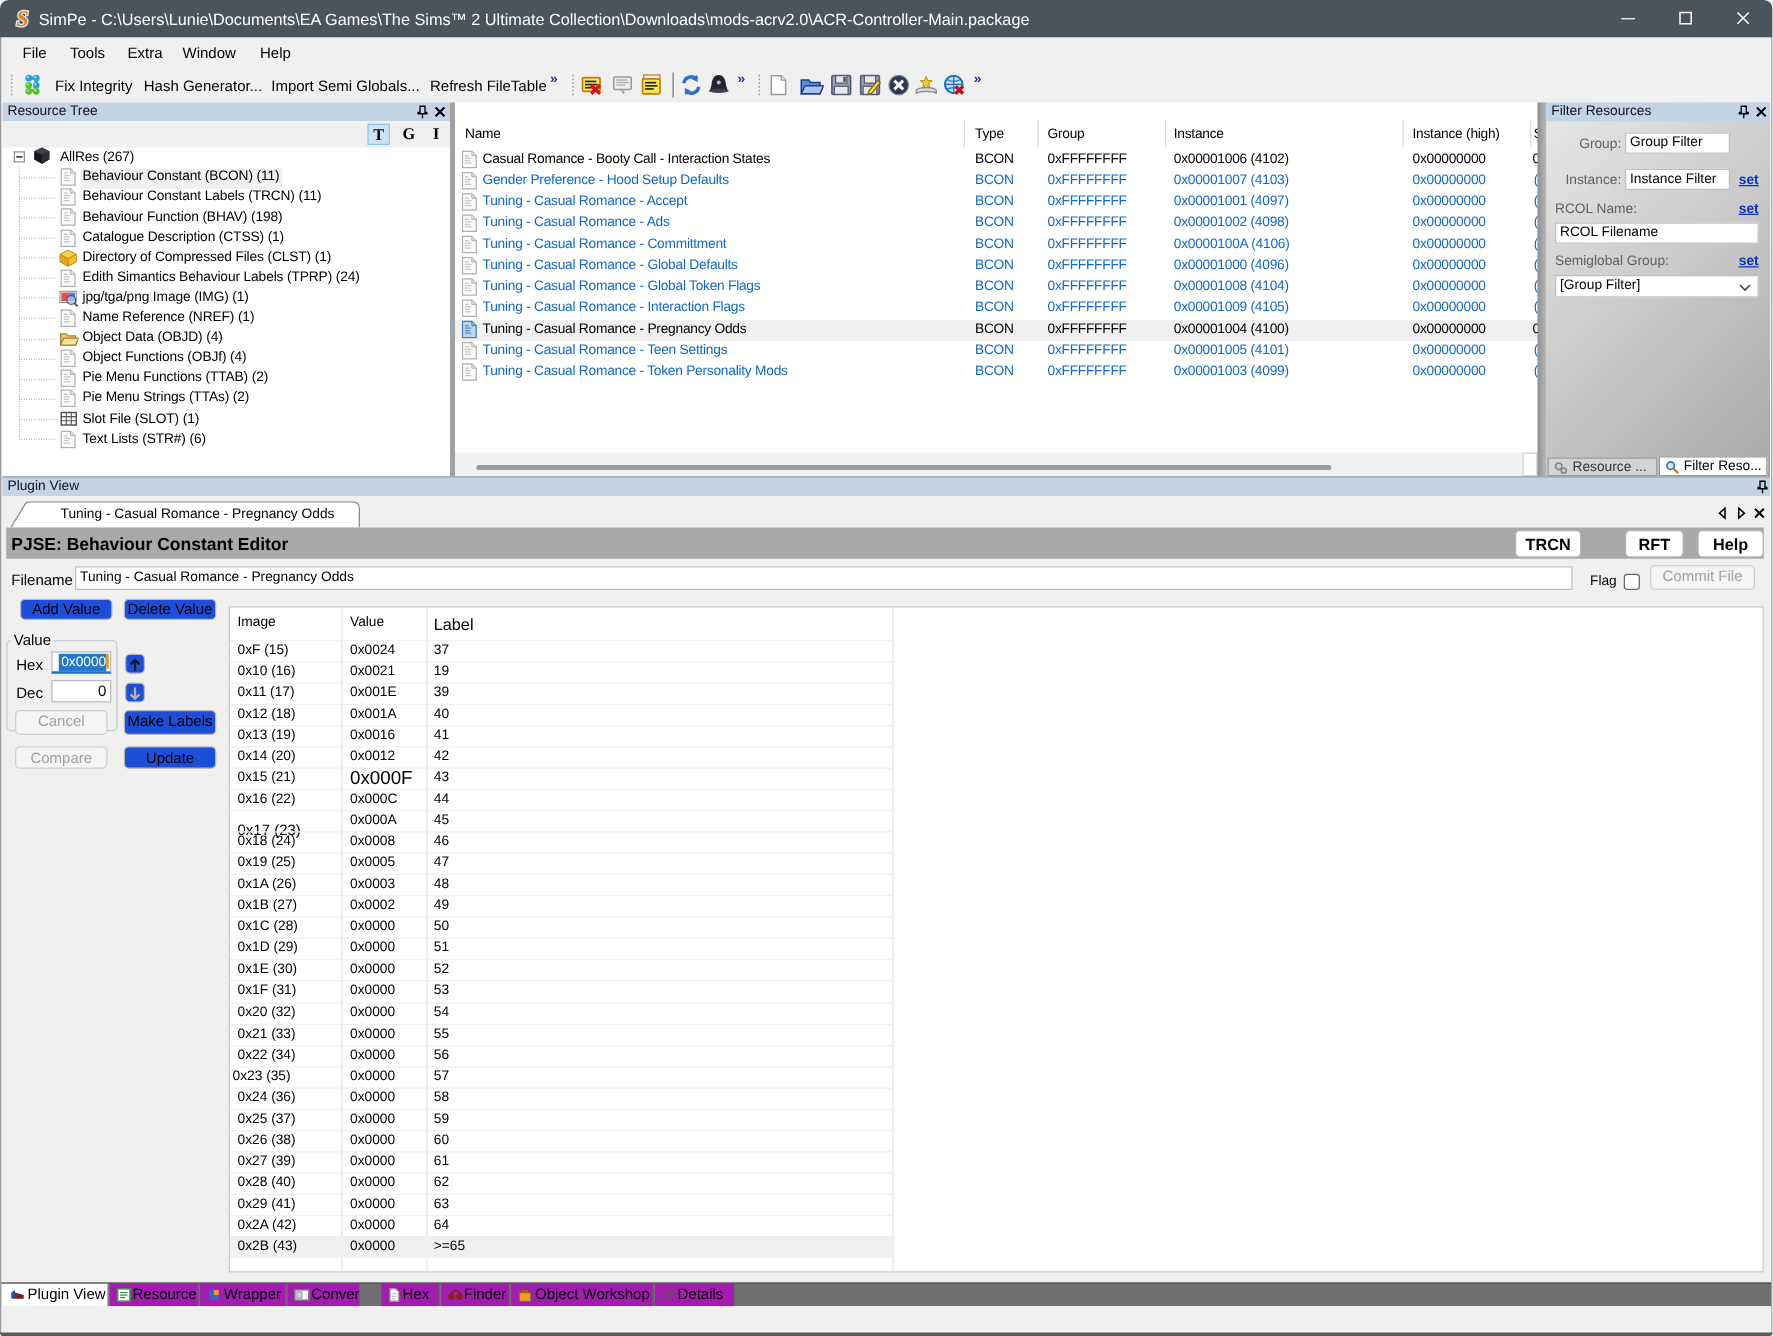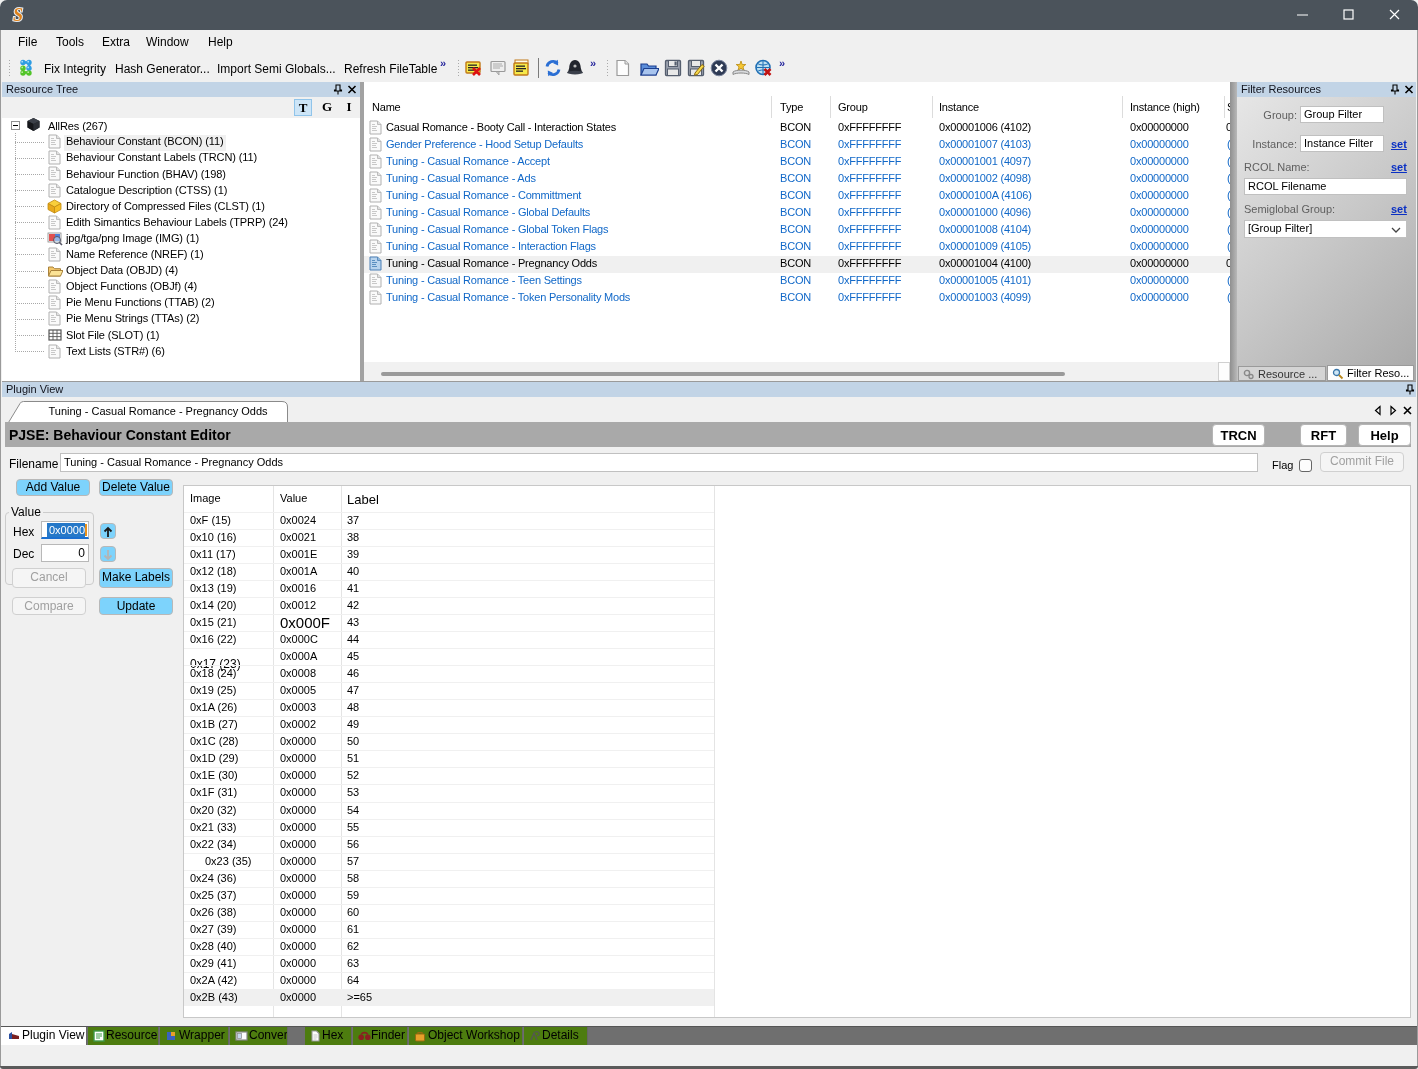--- a/index.html
+++ b/index.html
@@ -39,40 +39,41 @@
 
 #plugin-head { position:absolute; left:2px; top:382px; width:1414px; height:15px; background:#c2d4e6; font-size:11px; line-height:15px; padding-left:4px; color:#10121c; }
 #tabrow { position:absolute; left:2px; top:397px; width:1414px; height:24px; background:#f0f0f0; }
 #pjse { position:absolute; left:5px; top:422px; width:1406px; height:25px; background:#a9a9a9; }
 #pjse b { font-size:14px; line-height:26px; padding-left:4px; color:#000; }
 .pjbtn { position:absolute; top:2px; height:22px; background:#fff; border:1px solid #b5b5b5; border-radius:4px; font-weight:bold; font-size:13px; text-align:center; }
 
 #fnrow { position:absolute; left:8px; top:450px; width:1402px; height:28px; background:#f0f0f0; }
 
 #plugin-body { position:absolute; left:8px; top:478px; width:1402px; height:540px; background:#f0f0f0; }
-.btn { position:absolute; background:#7dd3fc; border:1px solid #b8b8b8; border-radius:4px; text-align:center; font-size:12px; color:#000; }
+.btn { position:absolute; background:#1d4ed8; border:1px solid #b8b8b8; border-radius:4px; text-align:center; font-size:12px; color:#000; }
 .btn.dis { color:#a0a0a0; background:#f5f5f5; border-color:#d0d0d0; }
 
 #vtable { position:absolute; left:183px; top:485px; width:1228px; height:533px; background:#fff; border:1px solid #c8c8c8; }
 
 
 #bottombar { position:absolute; left:1px; top:1026px; width:1416px; height:19px; background:#6f6f6f; border-top:1px solid #555; }
-.btab { position:absolute; top:0; height:18px; background:#4d7c0f; border-right:1px solid #666; font-size:12px; color:#000; white-space:nowrap; overflow:hidden; }
+.btab { position:absolute; top:0; height:18px; background:#a21caf; border-right:1px solid #666; font-size:12px; color:#000; white-space:nowrap; overflow:hidden; }
 #statusbar { position:absolute; left:1px; top:1045px; width:1416px; height:22px; background:#f0f0f0; border-radius:0 0 10px 10px; }
 
 .flabel { color:#5f5f5f; font-size:11px; line-height:13px; white-space:nowrap; }
 .fbox { background:#fff; border:1px solid #c0c0c0; font-size:11px; line-height:15px; padding-left:3px; color:#000; white-space:nowrap; overflow:hidden; }
 .fset { color:#0a30c4; font-weight:bold; text-decoration:underline; font-size:11px; line-height:13px; }
 </style>
 </head>
 <body>
 <div id="titlebar">
   <div class="logo"><svg width="18" height="18" viewBox="0 0 18 18">
         <text x="9" y="15" font-family="Liberation Serif, serif" font-style="italic" font-weight="bold" font-size="18" fill="#e0821a" text-anchor="middle" style="paint-order:stroke;stroke:#e8ecf0;stroke-width:2px">S</text>
       </svg></div>
+  <div class="ttext">SimPe - C:\Users\Lunie\Documents\EA Games\The Sims™ 2 Ultimate Collection\Downloads\mods-acrv2.0\ACR-Controller-Main.package</div>
   <div class="winbtn" style="left:1280px"><svg width="46" height="30">
         <rect x="17" y="14.5" width="11" height="1" fill="#fff"></rect>
       </svg></div>
   <div class="winbtn" style="left:1326px"><svg width="46" height="30">
         <rect x="18" y="10" width="9" height="9" fill="none" stroke="#fff" stroke-width="1.2"></rect>
       </svg></div>
   <div class="winbtn" style="left:1372px"><svg width="46" height="30">
         <path d="M18 10 L27 19 M27 10 L18 19" stroke="#fff" stroke-width="1.2"></path>
       </svg></div>
 </div>
@@ -659,21 +660,21 @@
   <div class="abs" style="left:157px;top:0;width:1px;height:531px;background:#e4e4e4"></div>
   <div class="abs" style="left:530px;top:0;width:1px;height:531px;background:#e4e4e4"></div>
   <div id="vrows">
     <div class="abs" style="left:0;top:26px;width:530px;height:1px;background:#f0f0f0"></div>
     <div class="abs" style="left:6px;top:28px;font-size:11px;line-height:13px;white-space:nowrap">0xF (15)</div>
     <div class="abs" style="left:96px;top:28px;font-size:11px;line-height:13px">0x0024</div>
     <div class="abs" style="left:163px;top:28px;font-size:11px;line-height:13px">37</div>
     <div class="abs" style="left:0;top:43px;width:530px;height:1px;background:#f0f0f0"></div>
     <div class="abs" style="left:6px;top:45px;font-size:11px;line-height:13px;white-space:nowrap">0x10 (16)</div>
     <div class="abs" style="left:96px;top:45px;font-size:11px;line-height:13px">0x0021</div>
-    <div class="abs" style="left:163px;top:45px;font-size:11px;line-height:13px">38</div>
+    <div class="abs" style="left:163px;top:45px;font-size:11px;line-height:13px">19</div>
     <div class="abs" style="left:0;top:60px;width:530px;height:1px;background:#f0f0f0"></div>
     <div class="abs" style="left:6px;top:62px;font-size:11px;line-height:13px;white-space:nowrap">0x11 (17)</div>
     <div class="abs" style="left:96px;top:62px;font-size:11px;line-height:13px">0x001E</div>
     <div class="abs" style="left:163px;top:62px;font-size:11px;line-height:13px">39</div>
     <div class="abs" style="left:0;top:77px;width:530px;height:1px;background:#f0f0f0"></div>
     <div class="abs" style="left:6px;top:79px;font-size:11px;line-height:13px;white-space:nowrap">0x12 (18)</div>
     <div class="abs" style="left:96px;top:79px;font-size:11px;line-height:13px">0x001A</div>
     <div class="abs" style="left:163px;top:79px;font-size:11px;line-height:13px">40</div>
     <div class="abs" style="left:0;top:94px;width:530px;height:1px;background:#f0f0f0"></div>
     <div class="abs" style="left:6px;top:96px;font-size:11px;line-height:13px;white-space:nowrap">0x13 (19)</div>
@@ -733,21 +734,21 @@
     <div class="abs" style="left:163px;top:318px;font-size:11px;line-height:13px">54</div>
     <div class="abs" style="left:0;top:333px;width:530px;height:1px;background:#f0f0f0"></div>
     <div class="abs" style="left:6px;top:335px;font-size:11px;line-height:13px;white-space:nowrap">0x21 (33)</div>
     <div class="abs" style="left:96px;top:335px;font-size:11px;line-height:13px">0x0000</div>
     <div class="abs" style="left:163px;top:335px;font-size:11px;line-height:13px">55</div>
     <div class="abs" style="left:0;top:350px;width:530px;height:1px;background:#f0f0f0"></div>
     <div class="abs" style="left:6px;top:352px;font-size:11px;line-height:13px;white-space:nowrap">0x22 (34)</div>
     <div class="abs" style="left:96px;top:352px;font-size:11px;line-height:13px">0x0000</div>
     <div class="abs" style="left:163px;top:352px;font-size:11px;line-height:13px">56</div>
     <div class="abs" style="left:0;top:367px;width:530px;height:1px;background:#f0f0f0"></div>
-    <div class="abs" style="left:21px;top:369px;font-size:11px;line-height:13px;white-space:nowrap">0x23 (35)</div>
+    <div class="abs" style="left:2px;top:369px;font-size:11px;line-height:13px;white-space:nowrap">0x23 (35)</div>
     <div class="abs" style="left:96px;top:369px;font-size:11px;line-height:13px">0x0000</div>
     <div class="abs" style="left:163px;top:369px;font-size:11px;line-height:13px">57</div>
     <div class="abs" style="left:0;top:384px;width:530px;height:1px;background:#f0f0f0"></div>
     <div class="abs" style="left:6px;top:386px;font-size:11px;line-height:13px;white-space:nowrap">0x24 (36)</div>
     <div class="abs" style="left:96px;top:386px;font-size:11px;line-height:13px">0x0000</div>
     <div class="abs" style="left:163px;top:386px;font-size:11px;line-height:13px">58</div>
     <div class="abs" style="left:0;top:401px;width:530px;height:1px;background:#f0f0f0"></div>
     <div class="abs" style="left:6px;top:403px;font-size:11px;line-height:13px;white-space:nowrap">0x25 (37)</div>
     <div class="abs" style="left:96px;top:403px;font-size:11px;line-height:13px">0x0000</div>
     <div class="abs" style="left:163px;top:403px;font-size:11px;line-height:13px">59</div>

